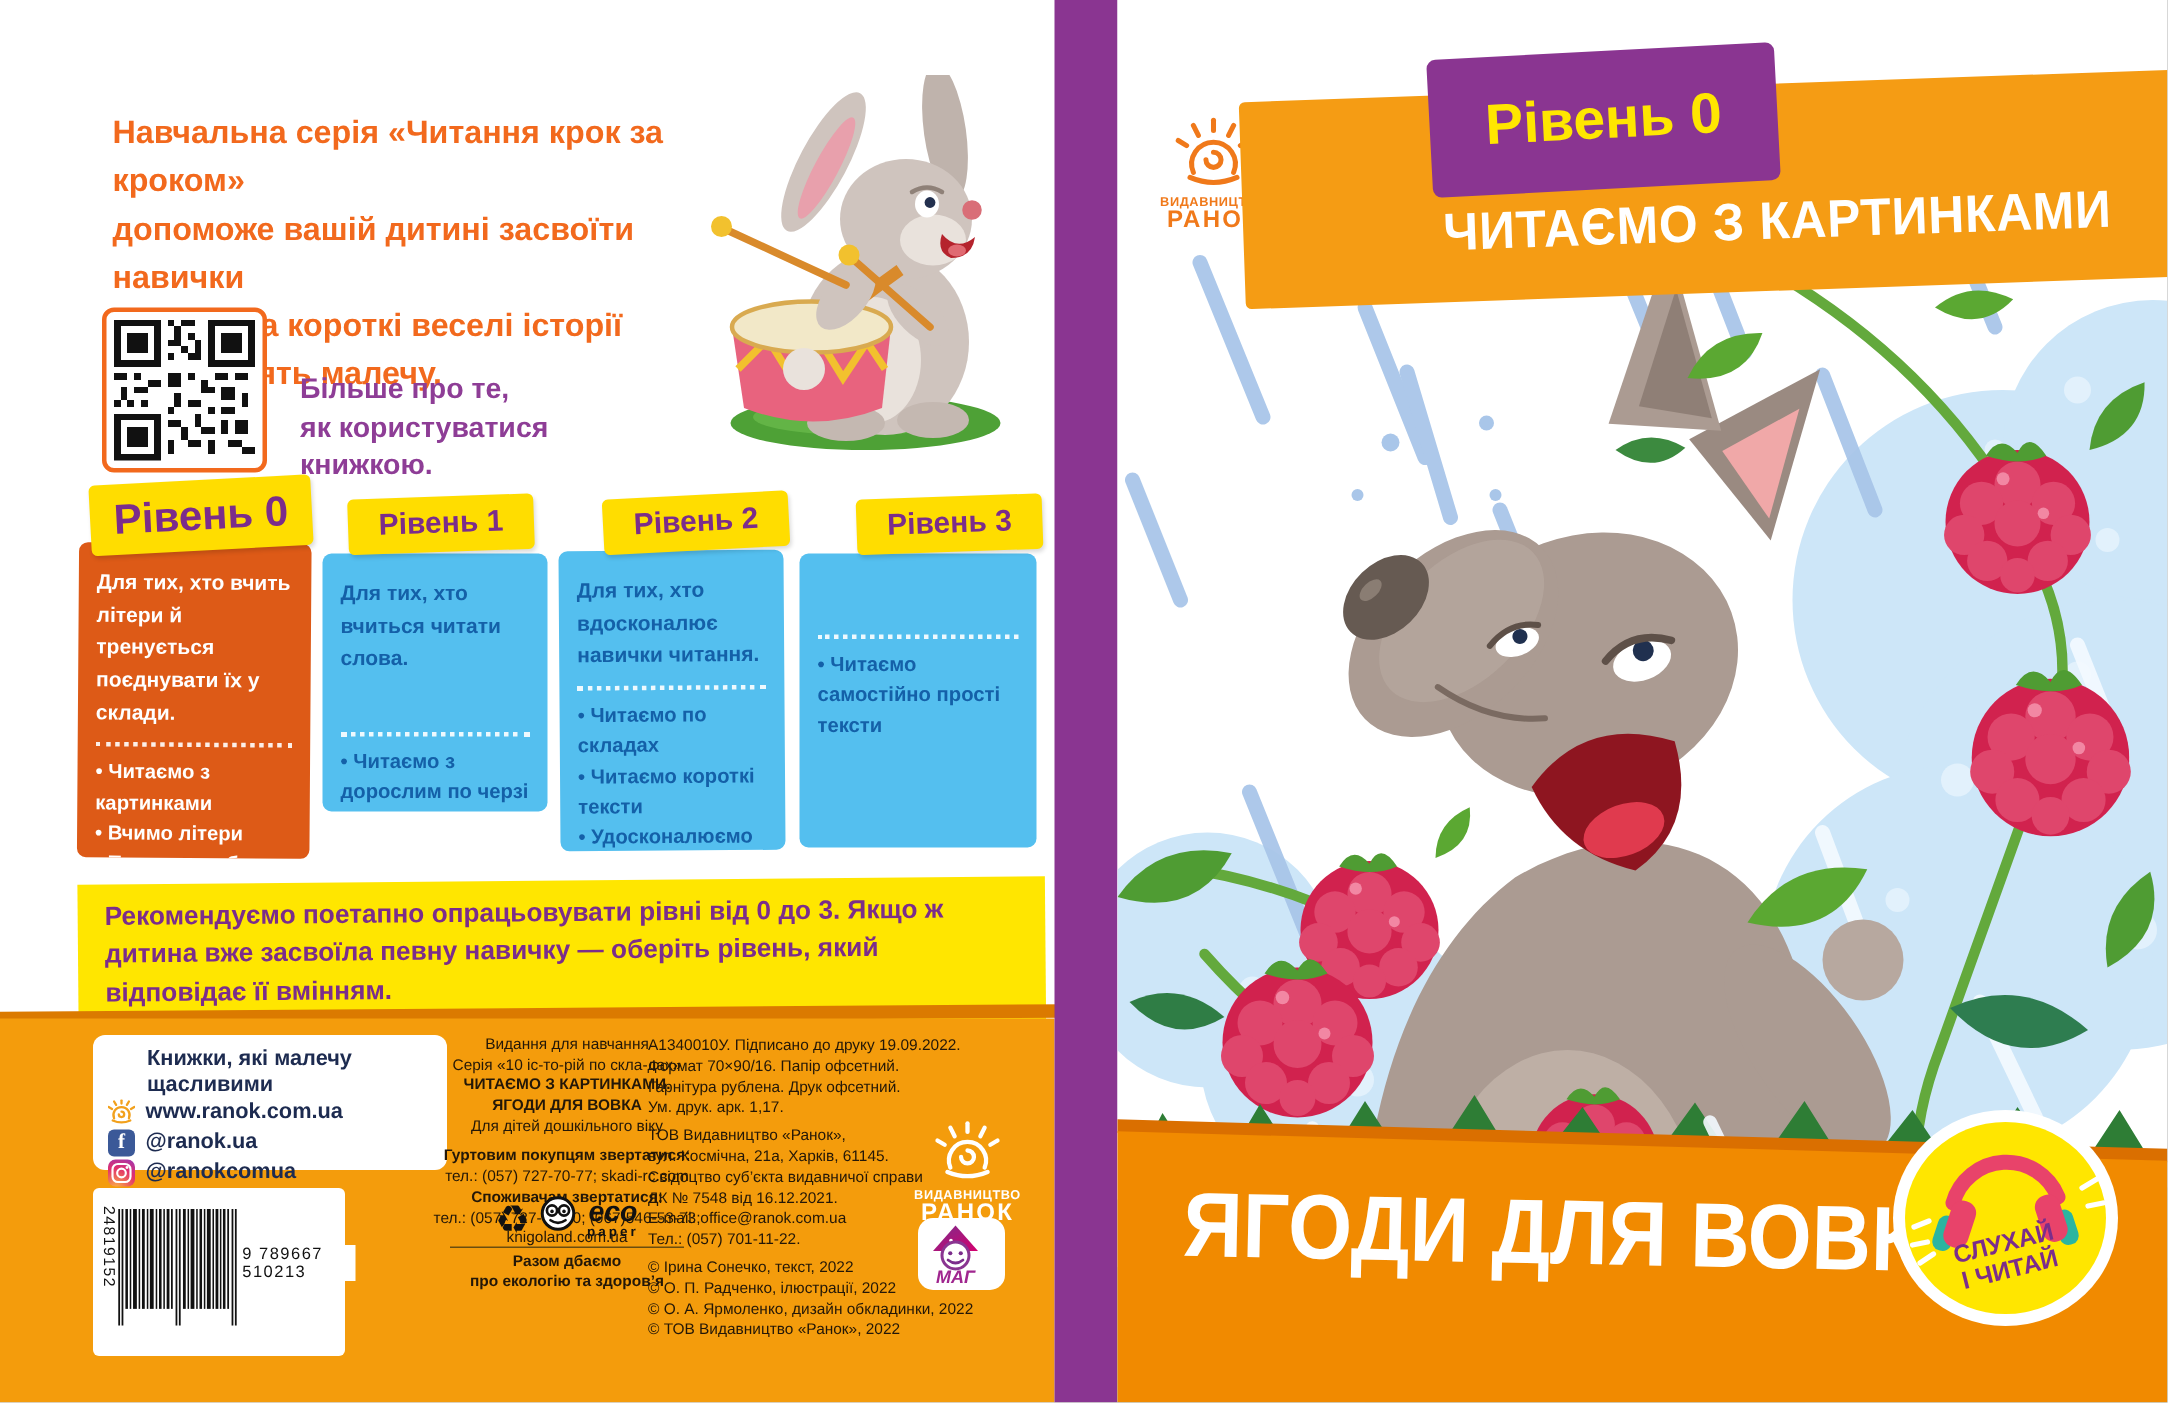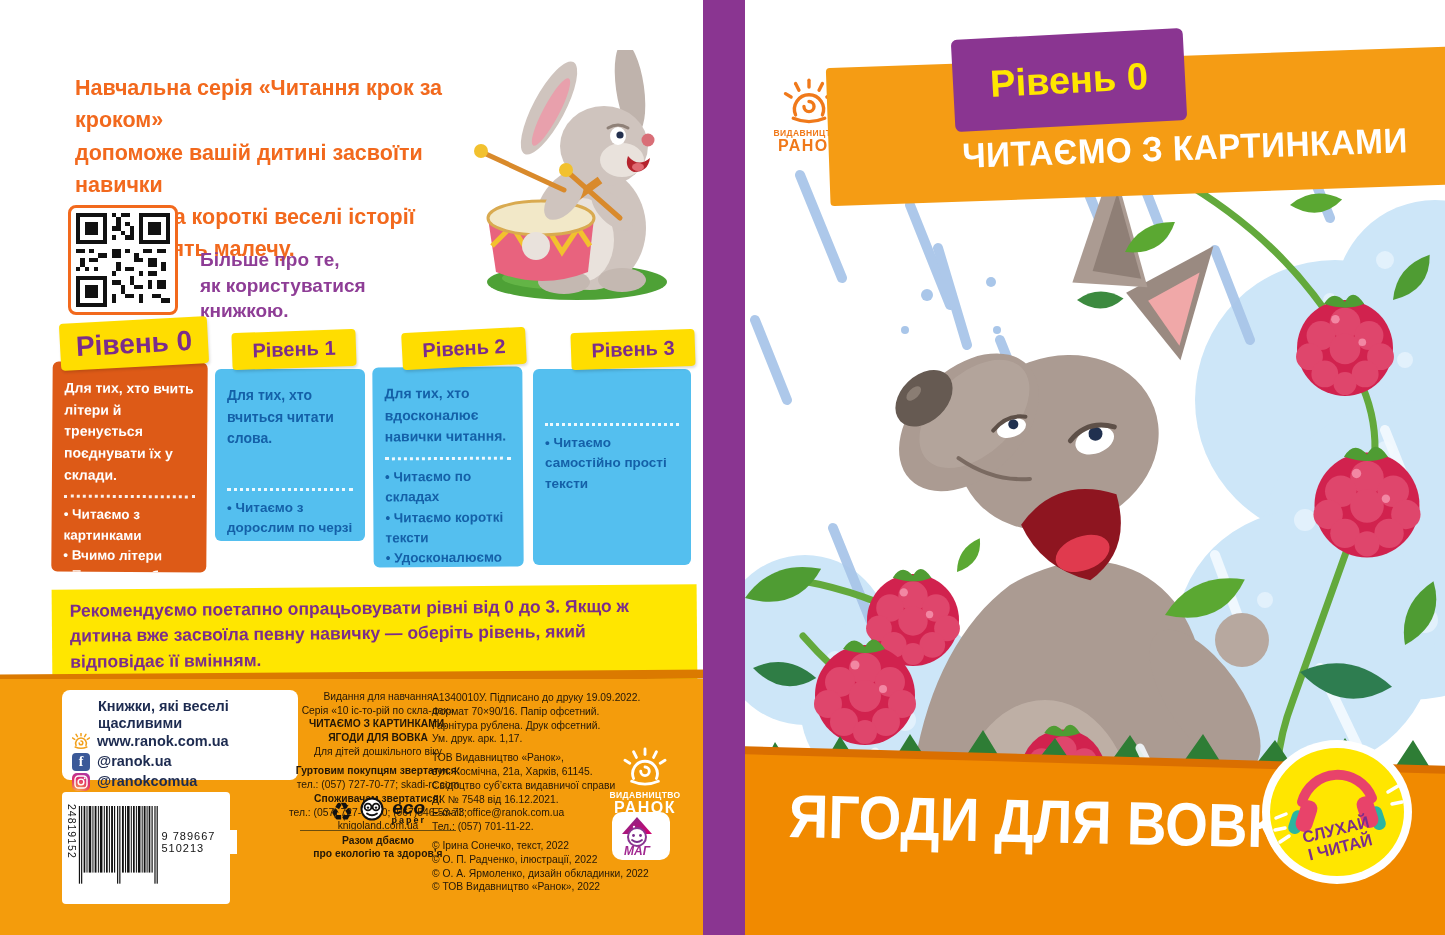--- a/index.html
+++ b/index.html
@@ -232,21 +232,21 @@
       <div class="dots"></div>
       <div class="bullet">Читаємо самостійно прості тексти</div>
     </div>
 
     <div class="recommend">Рекомендуємо поетапно опрацьовувати рівні від 0 до 3. Якщо ж дитина вже засвоїла певну навичку — оберіть рівень, який відповідає її вмінням.</div>
 
     <div class="footer-edge"></div>
     <div class="back-footer">
 
       <div class="social-card">
-        <div class="tagline pre">Книжки, які веселі
+        <div class="tagline pre">Книжки, які малечу
 щасливими</div>
         <div class="soc-row">
           <span class="soc-ic">
             <svg viewBox="-20 -22 40 40" width="18" height="18">
                 <g stroke="#F2A11D" fill="none" stroke-width="3.4" stroke-linecap="round">
                   <path d="M-11 6 A 12 12 0 1 1 11 6"></path>
                   <path d="M0 -4 a4 4 0 1 1 -4 4"></path>
                   <line x1="-14" y1="-8" x2="-19" y2="-11"></line>
                   <line x1="-8" y1="-14" x2="-11" y2="-19"></line>
                   <line x1="0" y1="-16" x2="0" y2="-21"></line>

